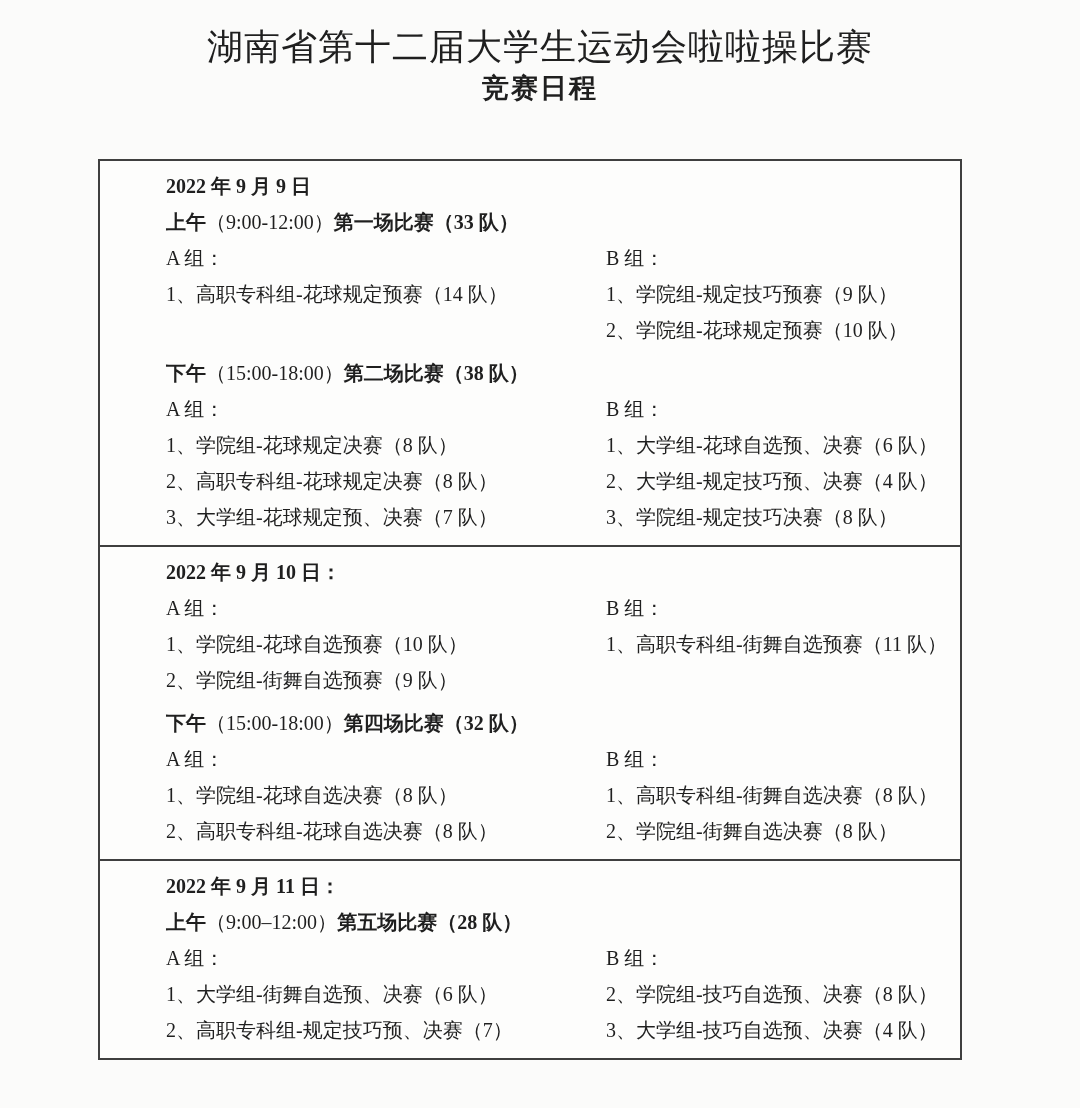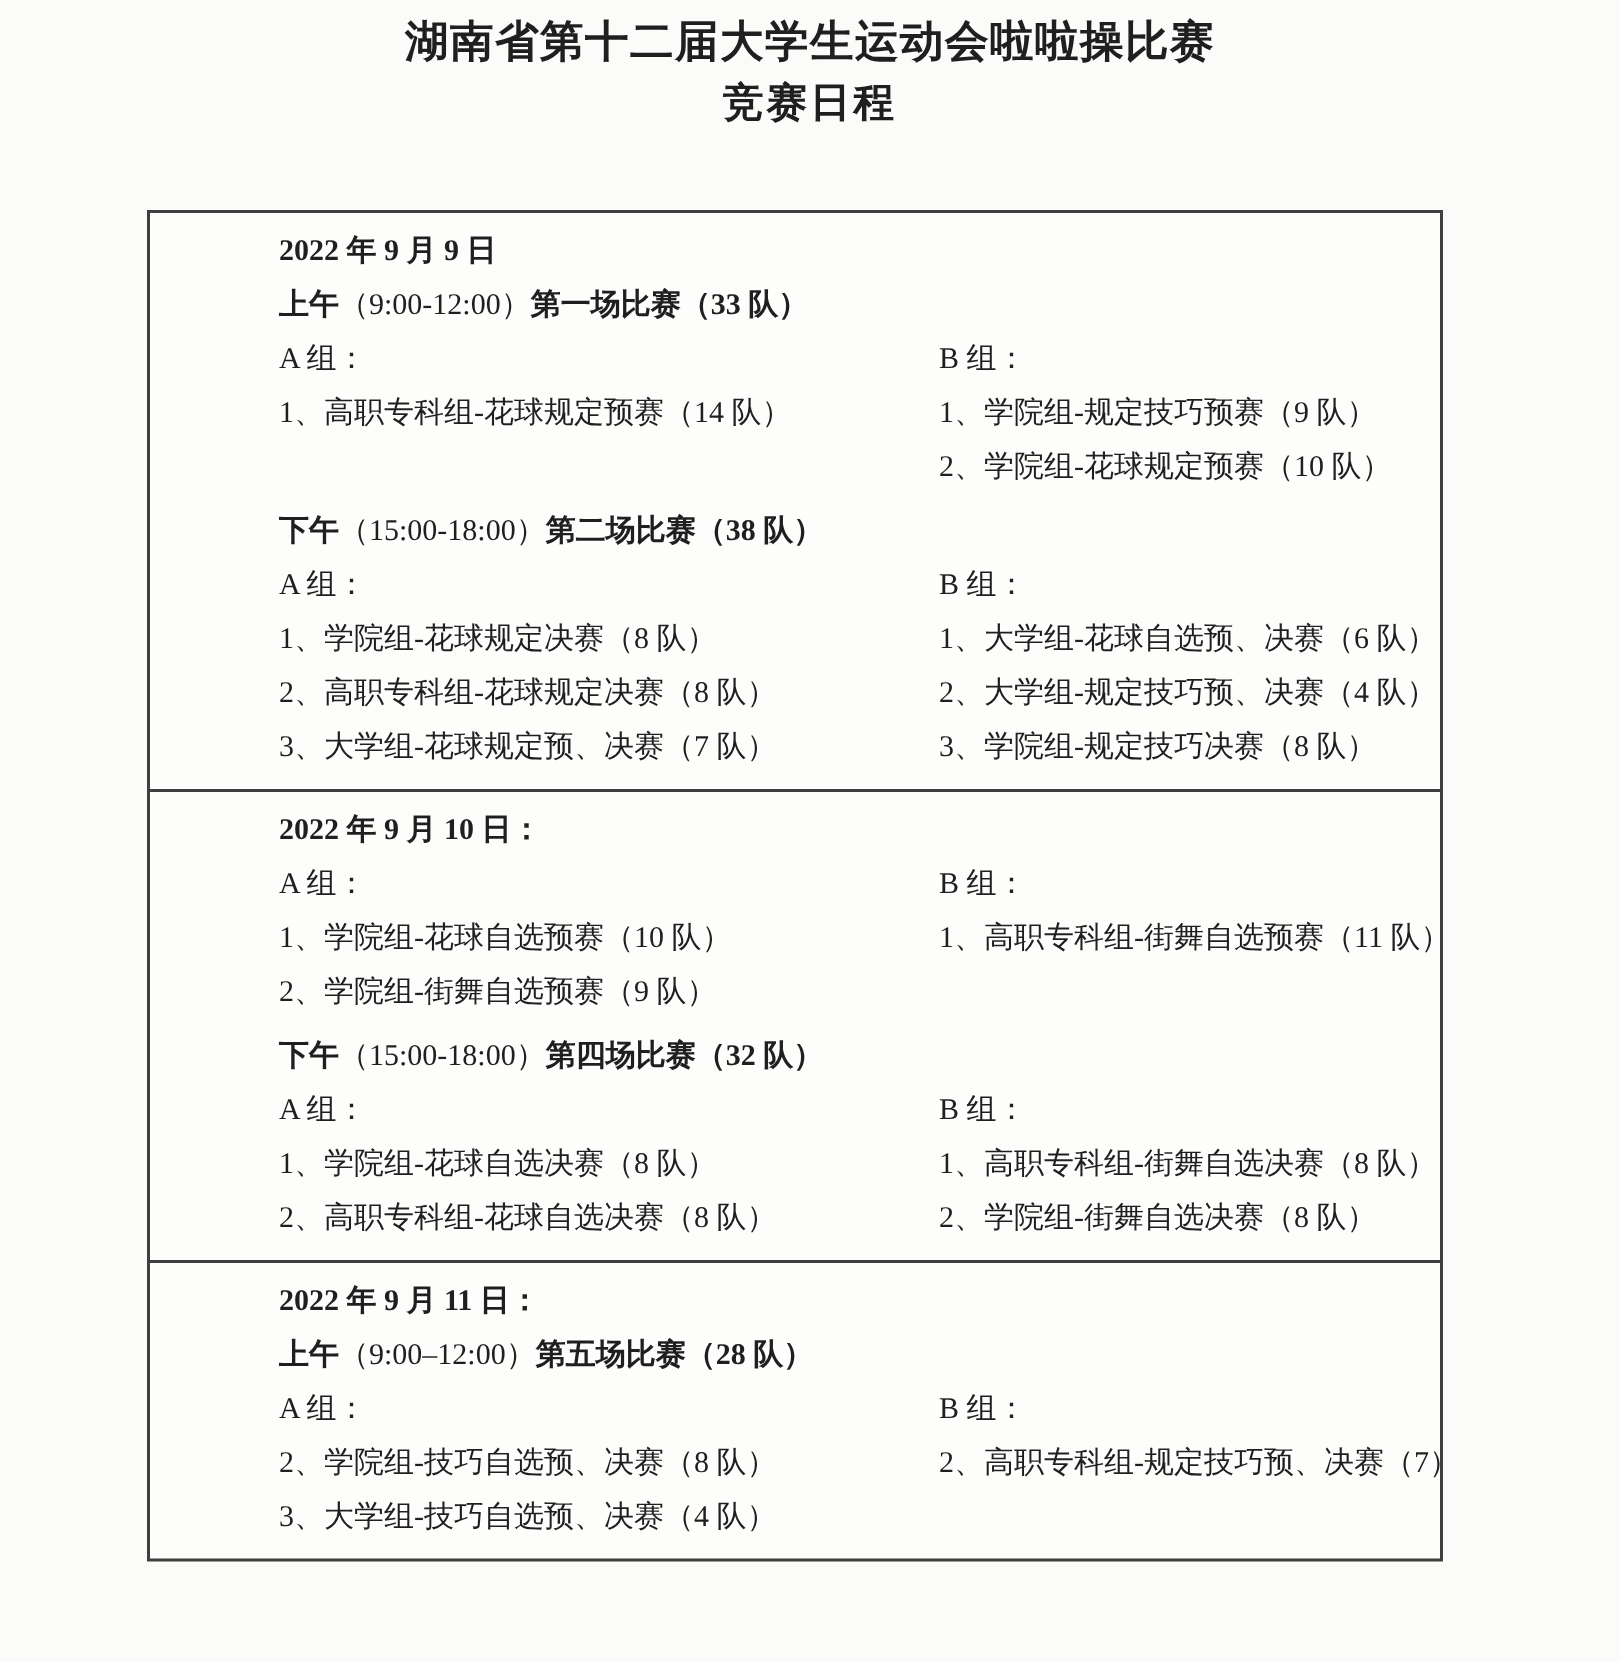--- a/index.html
+++ b/index.html
@@ -9,44 +9,44 @@
   }
   body {
     width: 1080px;
     height: 1108px;
     font-family: "Liberation Serif", serif;
     color: #1f1f1f;
     overflow: hidden;
   }
   .doc-header { text-align: center; }
   .doc-title {
-    margin-top: 8px;
+    margin-top: 27px;
     font-family: "Liberation Sans", sans-serif;
-    font-weight: bold;
-    font-size: 29px;
+    font-weight: normal;
+    font-size: 36px;
     letter-spacing: 1px;
     line-height: 40px;
   }
   .doc-subtitle {
     font-family: Liberation Mono, monospace;
     font-weight: bold;
     font-size: 27px;
     letter-spacing: 2px;
     line-height: 38px;
     margin-top: 4px;
   }
   .schedule {
     margin: 50px 0 0 98px;
     width: 864px;
     border: 2px solid #3f3f3f;
     box-sizing: border-box;
     background: #fdfdfc;
   }
   .day {
-    padding: 7px 0 10px 86px;
+    padding: 7px 0 10px 66px;
     border-bottom: 2px solid #3f3f3f;
   }
   .day:last-child { border-bottom: none; }
   .row {
     font-size: 20px;
     line-height: 36px;
     white-space: nowrap;
   }
   .date-line { font-weight: 600; }
   .session + .session { margin-top: 7px; }
@@ -138,20 +138,21 @@
   <div class="day">
     <div class="row date-line">2022 年 9 月 11 日：</div>
 
     <div class="session">
       <div class="row session-header">
         <span class="period">上午</span><span class="time-range">（9:00–12:00）</span><span class="session-title">第五场比赛（28 队）</span>
       </div>
       <div class="grid">
         <div class="cell">A 组：</div>
         <div class="cell">B 组：</div>
+        <div class="cell">1、大学组-街舞自选预、决赛（6 队）</div>
         <div class="cell">2、学院组-技巧自选预、决赛（8 队）</div>
         <div class="cell">2、高职专科组-规定技巧预、决赛（7）</div>
         <div class="cell">3、大学组-技巧自选预、决赛（4 队）</div>
         <div class="cell"></div>
       </div>
     </div>
   </div>
 
 </div>
 

